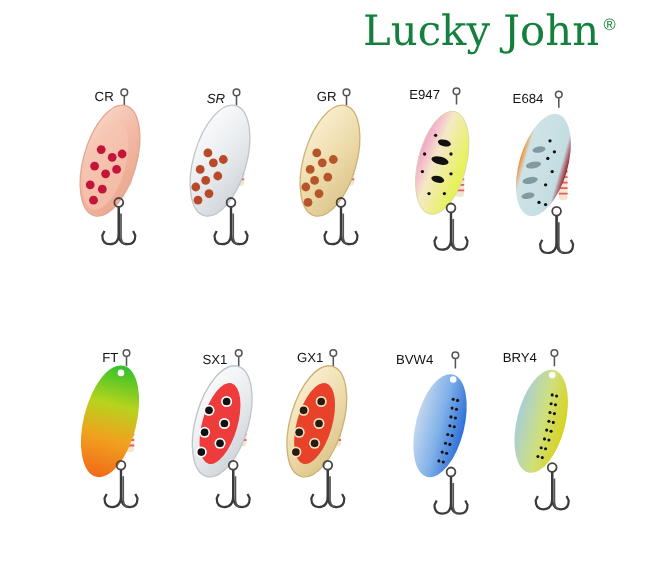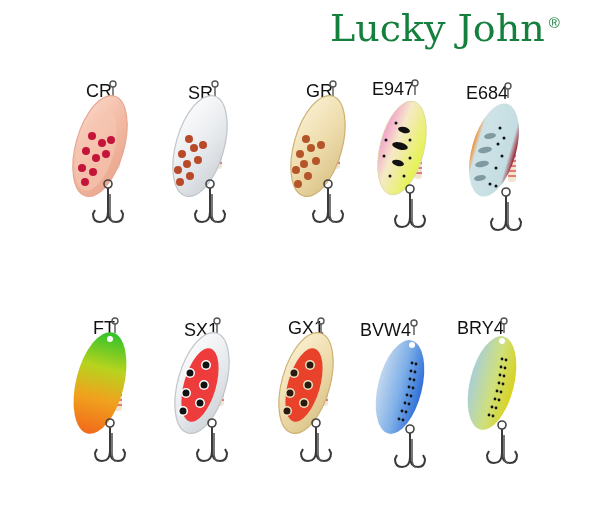--- a/index.html
+++ b/index.html
@@ -1,21 +1,21 @@
 <!DOCTYPE html>
 <html><head>
 <meta charset="utf-8">
 <style>
   html, body { margin: 0; padding: 0; background: #ffffff; }
   body { width: 600px; height: 516px; position: relative; overflow: hidden; font-family: "Liberation Sans", sans-serif; }
   .logo { position: absolute; left: 330px; top: 6px; font-family: "DejaVu Serif", serif; font-size: 38px; color: #15803d; letter-spacing: 0px; white-space: nowrap; }
   .logo .reg { font-family: "Liberation Sans", sans-serif; font-size: 15px; vertical-align: top; position: relative; top: 8px; margin-left: 4px; }
   .lure { position: absolute; width: 100px; height: 170px; }
   .lure svg { position: absolute; left: 0; top: 0; }
-  .lure .code { position: absolute; font-size: 18px; color: #111; white-space: nowrap; }
+  .lure .code { position: absolute; font-size: 12px; color: #111; white-space: nowrap; }
 </style>
 </head>
 <body>
 
 <div class="logo"><span>Lucky John</span><span class="reg">®</span></div>
 
 <svg width="0" height="0" style="position:absolute">
   <defs>
     <linearGradient id="gCopper" x1="0" y1="0" x2="1" y2="1">
       <stop offset="0" stop-color="#fbd9cc"></stop>
@@ -99,41 +99,41 @@
         <circle cx="46" cy="76" r="4"></circle>
       <circle cx="22" cy="90" r="4"></circle>
         <circle cx="33" cy="94" r="4"></circle>
         <circle cx="25" cy="104" r="4"></circle>
     </g>
     <use href="#hook" x="48" y="110"></use>
   </svg>
 </div>
 
 <div class="lure" style="left:160px;top:78px;">
-  <span class="code" style="left:28px;top:5px;">SR</span>
+  <span class="code" style="left:28px;top:5px;font-style:italic;">SR</span>
   <svg width="100" height="170">
     <use href="#swivel" x="55" y="6"></use>
     <use href="#body" x="58" y="55"></use>
     <ellipse cx="40" cy="68" rx="24" ry="52" transform="rotate(16 40 68)" fill="url(#gSilver)" stroke="#bfc4c9" stroke-width="1.2"></ellipse>
     <g fill="#b84a2a">
       <circle cx="29" cy="61" r="4"></circle>
         <circle cx="34" cy="70" r="4"></circle>
         <circle cx="43" cy="67" r="4"></circle>
       <circle cx="22" cy="76" r="4"></circle>
         <circle cx="27" cy="86" r="4"></circle>
         <circle cx="38" cy="82" r="4"></circle>
       <circle cx="18" cy="92" r="4"></circle>
         <circle cx="30" cy="98" r="4"></circle>
         <circle cx="20" cy="104" r="4"></circle>
     </g>
     <use href="#hook" x="50" y="110"></use>
   </svg>
 </div>
 
-<div class="lure" style="left:276px;top:78px;text-decoration:underline;">
+<div class="lure" style="left:258px;top:78px;text-decoration:underline;">
   <span class="code" style="left:30px;top:3px;">GR</span>
   <svg width="100" height="170">
     <use href="#swivel" x="57" y="6"></use>
     <use href="#body" x="60" y="55"></use>
     <ellipse cx="42" cy="68" rx="24" ry="52" transform="rotate(16 42 68)" fill="url(#gGold)" stroke="#cdb172" stroke-width="1.2"></ellipse>
     <g fill="#b5552a">
       <circle cx="30" cy="61" r="4"></circle>
         <circle cx="35" cy="70" r="4"></circle>
         <circle cx="45" cy="67" r="4"></circle>
       <circle cx="24" cy="76" r="4"></circle>
@@ -223,21 +223,21 @@
         <circle cx="26" cy="78" r="3.5" fill="#111"></circle>
       <circle cx="40" cy="88" r="5" fill="#fff"></circle>
         <circle cx="40" cy="88" r="3.5" fill="#111"></circle>
       <circle cx="23" cy="96" r="5" fill="#fff"></circle>
         <circle cx="23" cy="96" r="3.5" fill="#111"></circle>
     </g>
     <use href="#hook" x="52" y="112"></use>
   </svg>
 </div>
 
-<div class="lure" style="left:266px;top:315px;text-decoration:underline;">
+<div class="lure" style="left:248px;top:315px;text-decoration:underline;">
   <span class="code" style="left:22px;top:3px;">GX1</span>
   <svg width="100" height="170">
     <use href="#swivel" x="55" y="6"></use>
     <use href="#body" x="58" y="55"></use>
     <ellipse cx="40" cy="68" rx="24" ry="52" transform="rotate(16 40 68)" fill="url(#gGold)" stroke="#cdb172" stroke-width="1.2"></ellipse>
     <ellipse cx="38" cy="70" rx="16" ry="38" transform="rotate(16 38 70)" fill="#e8422a"></ellipse>
     <g>
       <circle cx="44" cy="50" r="5" fill="#f3e4c0"></circle>
         <circle cx="44" cy="50" r="3.5" fill="#2a1a10"></circle>
       <circle cx="28" cy="58" r="5" fill="#f3e4c0"></circle>

